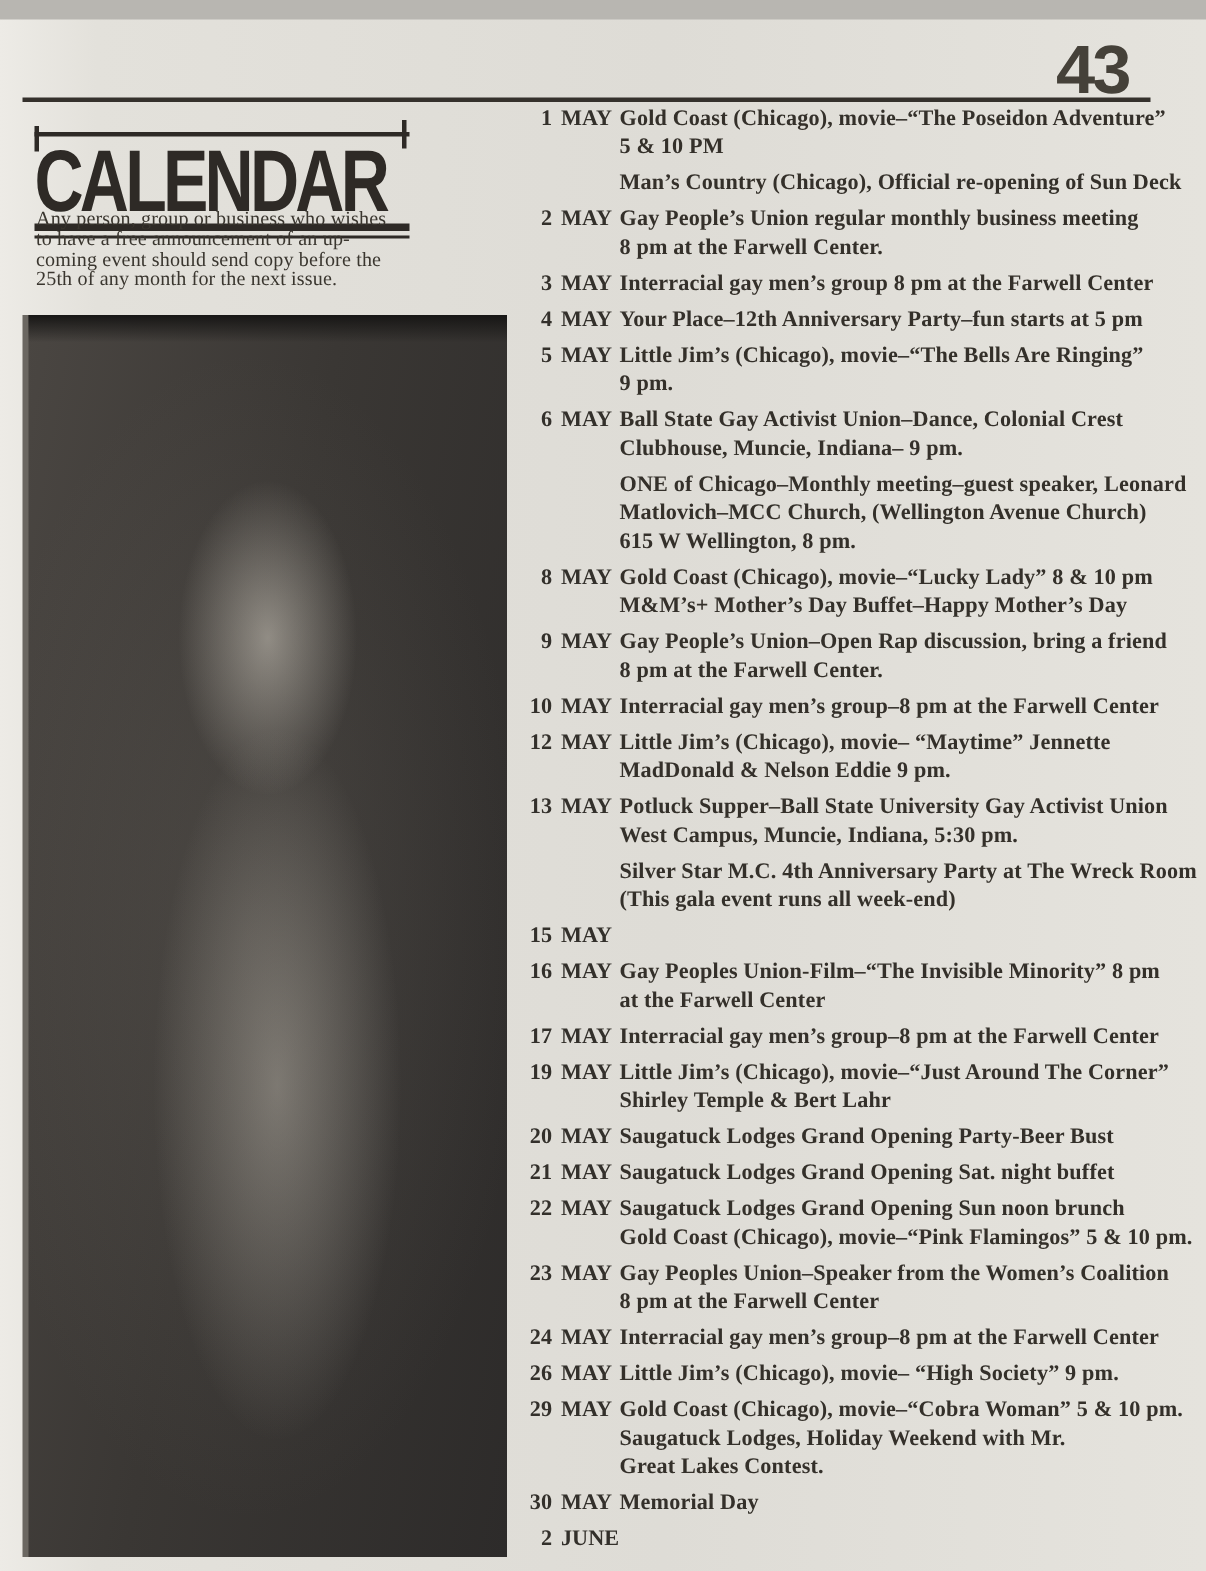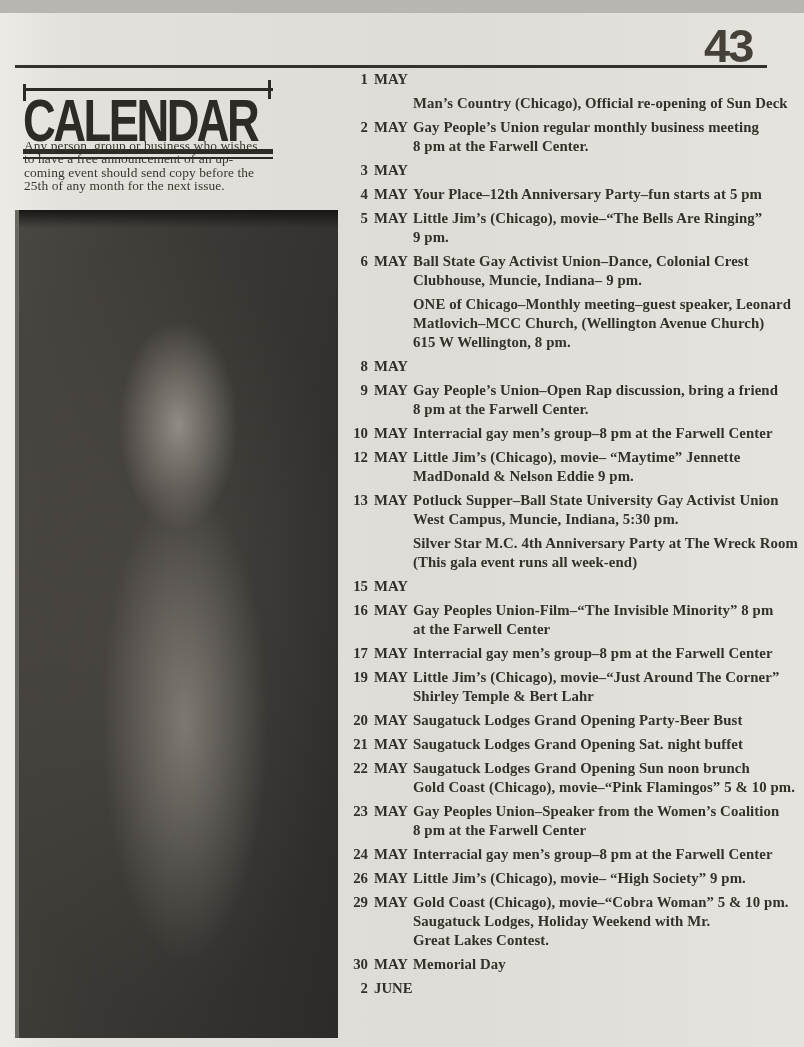--- a/index.html
+++ b/index.html
@@ -95,20 +95,22 @@
 25th of any month for the next issue.</div>
 
   <div class="photo"></div>
 
   <div class="events" id="events">
   <div class="event">
     <div class="date">
       <span class="day">1</span>
       <span class="month">MAY</span>
     </div>
+    <div class="text">Gold Coast (Chicago), movie–“The Poseidon Adventure”
+5 &amp; 10 PM</div>
   </div>
 
   <div class="event">
     <div class="date">
       <span class="day"></span>
       <span class="month"></span>
     </div>
     <div class="text">Man’s Country (Chicago), Official re-opening of Sun Deck</div>
   </div>
 
@@ -119,20 +121,21 @@
     </div>
     <div class="text">Gay People’s Union regular monthly business meeting
 8 pm at the Farwell Center.</div>
   </div>
 
   <div class="event">
     <div class="date">
       <span class="day">3</span>
       <span class="month">MAY</span>
     </div>
+    <div class="text">Interracial gay men’s group 8 pm at the Farwell Center</div>
   </div>
 
   <div class="event">
     <div class="date">
       <span class="day">4</span>
       <span class="month">MAY</span>
     </div>
     <div class="text">Your Place–12th Anniversary Party–fun starts at 5 pm</div>
   </div>
 
@@ -162,20 +165,22 @@
     <div class="text">ONE of Chicago–Monthly meeting–guest speaker, Leonard
 Matlovich–MCC Church, (Wellington Avenue Church)
 615 W Wellington, 8 pm.</div>
   </div>
 
   <div class="event">
     <div class="date">
       <span class="day">8</span>
       <span class="month">MAY</span>
     </div>
+    <div class="text">Gold Coast (Chicago), movie–“Lucky Lady” 8 &amp; 10 pm
+M&amp;M’s+ Mother’s Day Buffet–Happy Mother’s Day</div>
   </div>
 
   <div class="event">
     <div class="date">
       <span class="day">9</span>
       <span class="month">MAY</span>
     </div>
     <div class="text">Gay People’s Union–Open Rap discussion, bring a friend
 8 pm at the Farwell Center.</div>
   </div>

